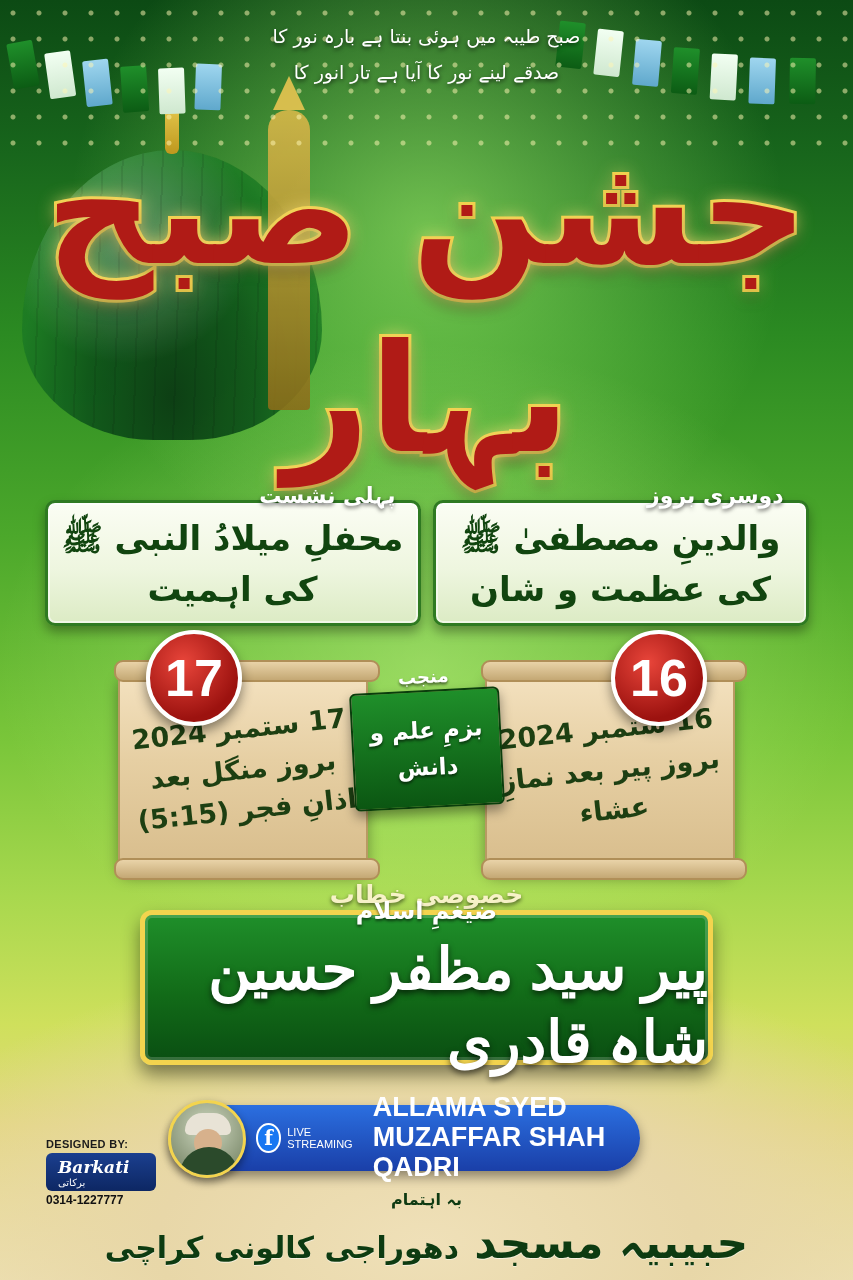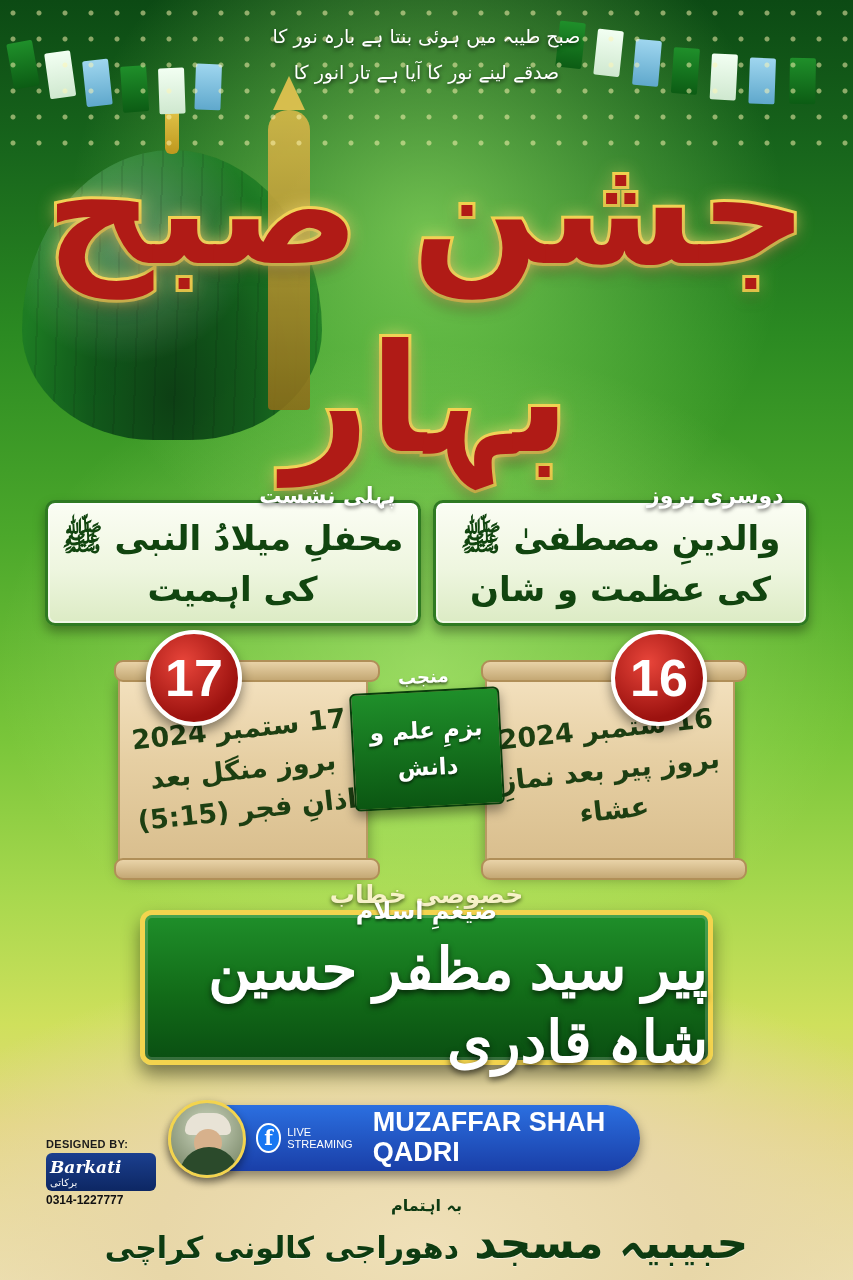--- a/index.html
+++ b/index.html
@@ -240,21 +240,21 @@
     position: absolute; left: 46px; top: 1138px;
     width: 110px; text-align: left;
   }
   .designer .dl {
     font-size: 11px; font-weight: bold; color: #1b1b1b; letter-spacing: .3px;
   }
   .designer .dbox {
     margin-top: 3px;
     background: linear-gradient(180deg,#1b3f8f,#0d2763);
     border-radius: 6px;
-    padding: 4px 4px 3px;
+    padding: 4px 12px 3px;
     color: #fff;
   }
   .designer .dbox .brand {
     font-family: "DejaVu Serif", serif; font-style: italic; font-size: 17px; font-weight: bold;
   }
   .designer .dbox .brand-ur { font-family: Liberation Sans, sans-serif; font-size: 10px; }
   .designer .phone {
     margin-top: 2px; font-size: 12px; font-weight: bold; color: #111;
   }
 
@@ -297,21 +297,21 @@
     background: #2b4a2b; border-radius: 30px 30px 0 0;
   }
 
   
   .footer {
     position: absolute; bottom: 12px; left: 0; width: 853px; text-align: center;
     direction: rtl;
   }
   .footer .crest {
     font-family: "DejaVu Sans", sans-serif; font-size: 16px; color: #0e3a12; font-weight: bold;
-    margin-bottom: 2px;
+    margin-bottom: 8px;
   }
   .footer .mosque {
     font-family: "DejaVu Sans", sans-serif;
     font-size: 44px; font-weight: bold; color: #0d3b11;
     text-shadow: 0 1px 0 rgba(255,255,255,.55);
   }
   .footer .mosque .small { font-size: 30px; }
 </style>
 </head>
 <body>
@@ -392,20 +392,21 @@
       <div class="brand-ur">برکاتی</div>
     </div>
     <div class="phone">0314-1227777</div>
   </div>
 
   <div class="livebar">
     <div class="fb">f</div>
     <div class="livetxt">LIVE
 STREAMING</div>
     <div class="names">
+      <div>ALLAMA SYED</div>
       <div>MUZAFFAR SHAH QADRI</div>
     </div>
   </div>
   <div class="avatar">
     <div class="turban"></div>
     <div class="face"></div>
     <div class="body"></div>
   </div>
 
   <div class="footer">

